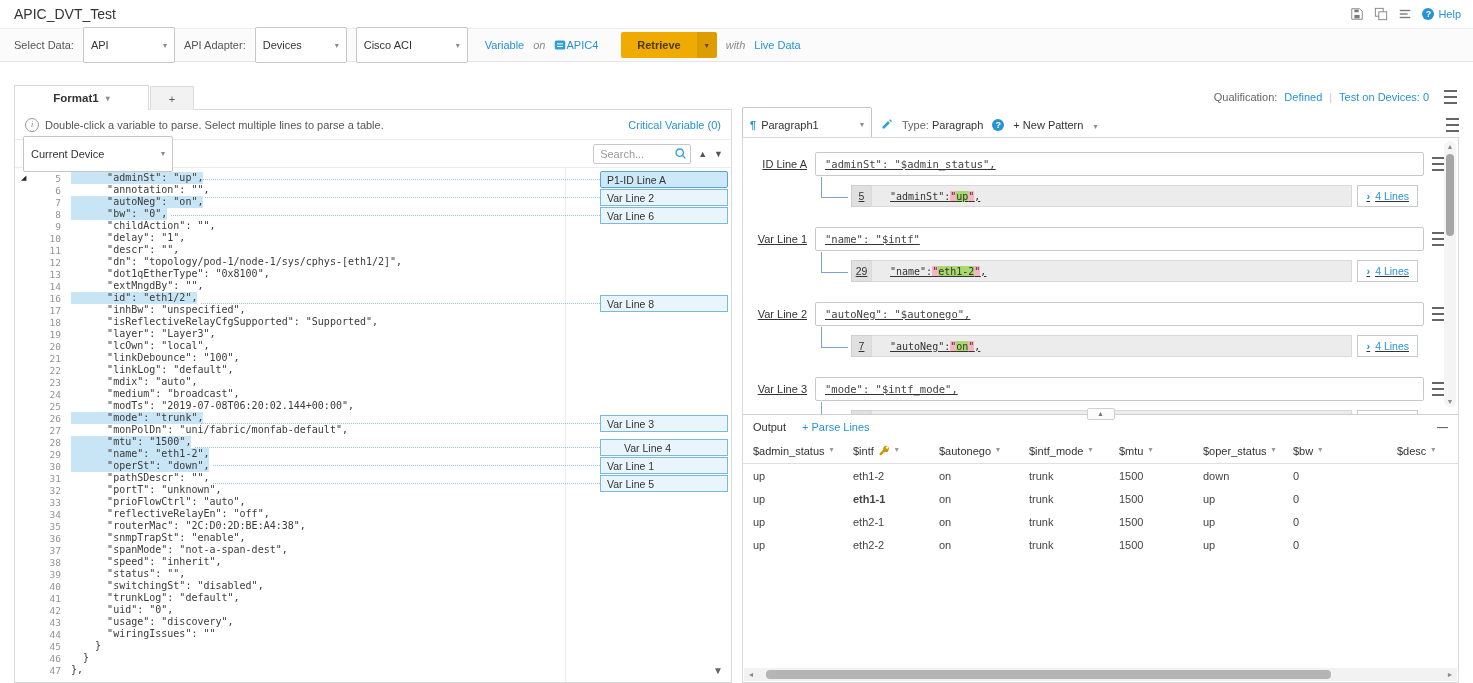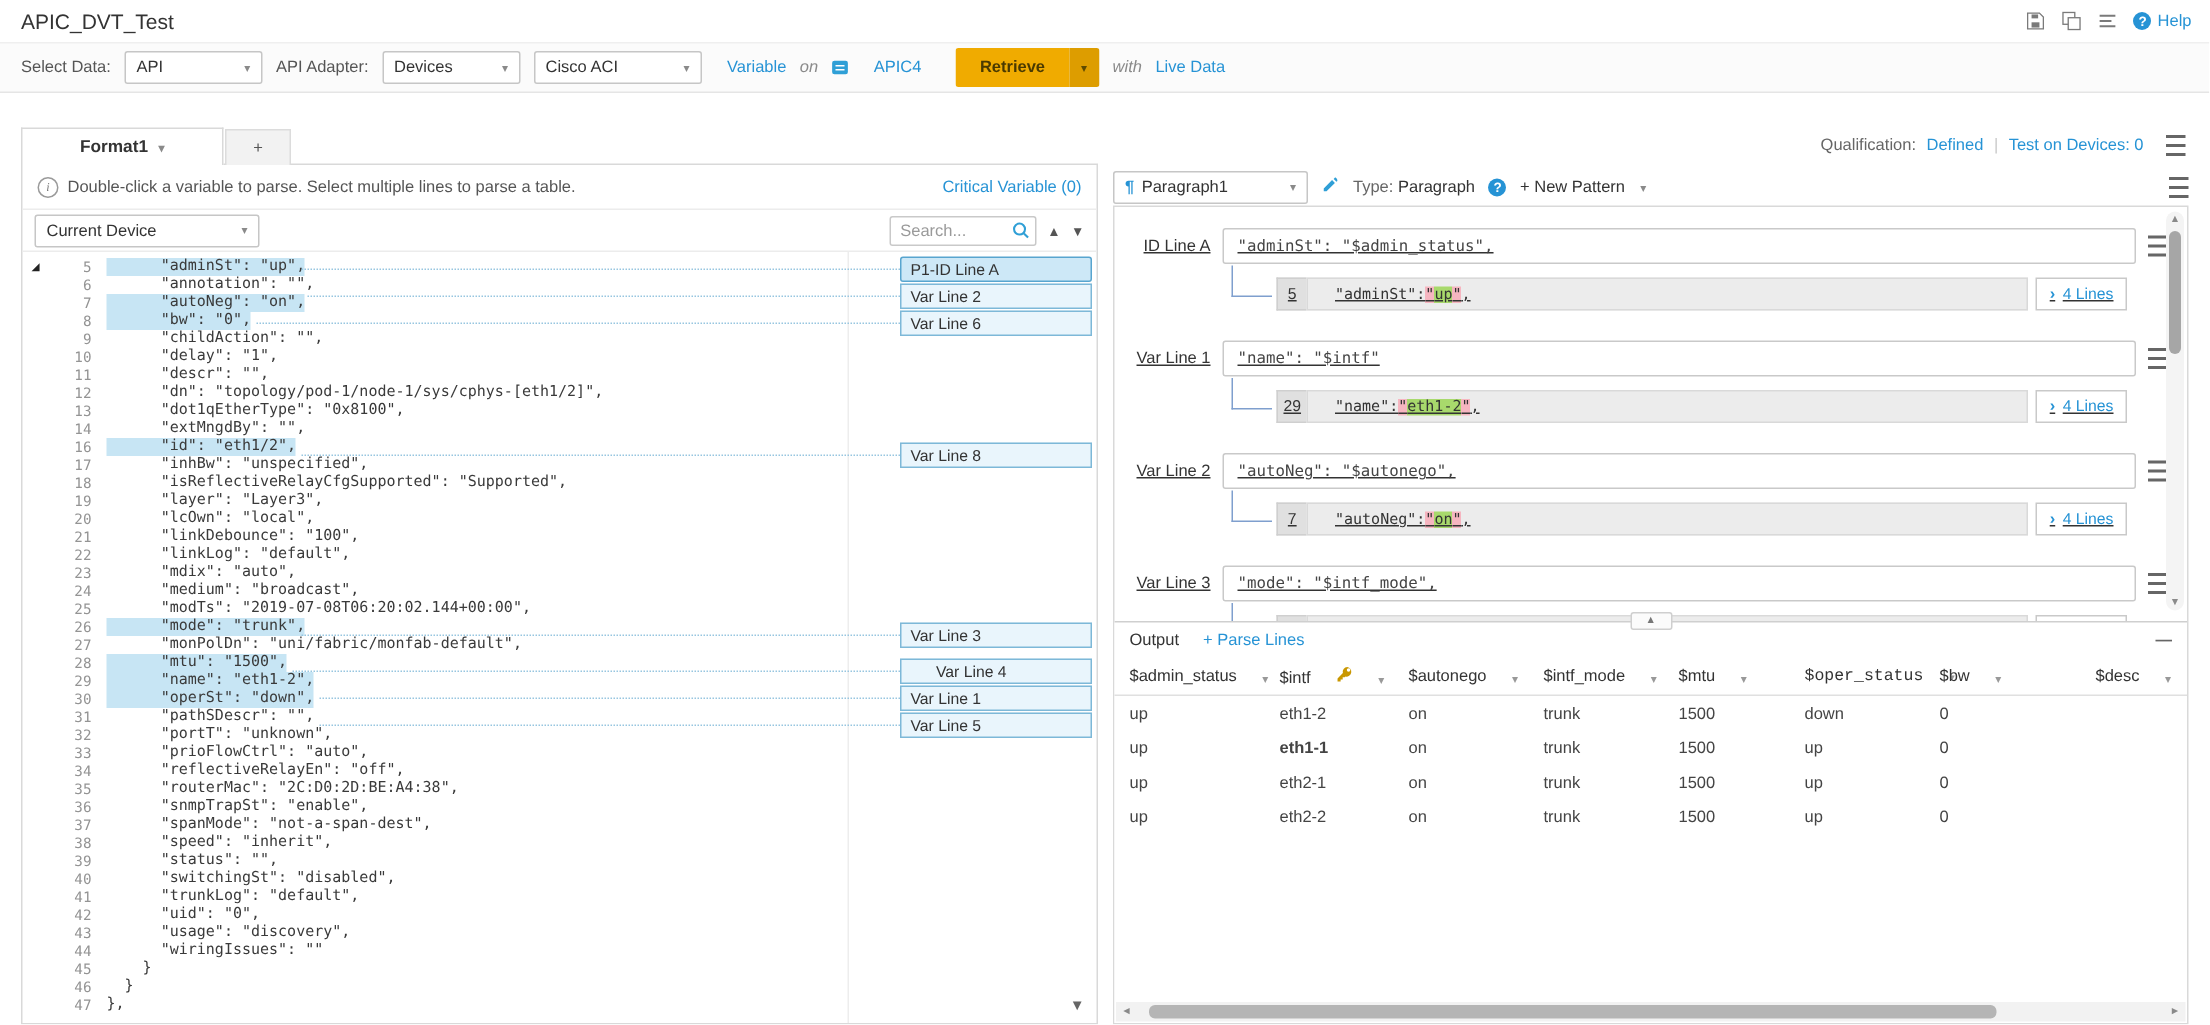--- a/index.html
+++ b/index.html
@@ -17,23 +17,23 @@
   .header-actions{position:absolute;right:12px;top:0;height:28px;display:flex;align-items:center;gap:10px;}
   .hicon{display:inline-flex;align-items:center;cursor:pointer;}
   .help-link{display:inline-flex;align-items:center;gap:4px;color:#2693d5;cursor:pointer;}
   .help-circle{width:12px;height:12px;border-radius:50%;background:#2693d5;color:#fff;font-size:9px;font-weight:bold;
                display:inline-flex;align-items:center;justify-content:center;}
   
   .toolbar{position:absolute;top:28px;left:0;right:0;height:34px;background:#fbfbfb;
            border-top:1px solid #efefef;border-bottom:1px solid #e5e5e5;display:flex;align-items:center;
            padding-left:14px;gap:9px;box-sizing:border-box;}
   .tlabel{color:#555;}
-  .sel{display:inline-flex;align-items:center;justify-content:space-between;height:22px;border:1px solid #c6c6c6;
+  .sel{display:inline-flex;align-items:center;justify-content:space-between;height:36px;border:1px solid #c6c6c6;
        background:#fff;border-radius:2px;padding:0 7px;color:#333;box-sizing:border-box;cursor:pointer;}
-  .devlink{display:inline-flex;align-items:center;gap:16px;}
+  .devlink{display:inline-flex;align-items:center;gap:0;}
   .retrieve{display:flex;height:26px;border-radius:2px;overflow:hidden;margin-left:14px;cursor:pointer;}
   .rmain{background:#f0ab00;color:#4a3a00;font-weight:bold;display:flex;align-items:center;padding:0 16px;}
   .rseg{background:#dd9d00;width:20px;display:flex;align-items:center;justify-content:center;color:#5d4a00;font-size:8px;}
   
   .tab-active{position:absolute;top:85px;left:14px;width:135px;height:25px;background:#fff;z-index:3;
               border:1px solid #d9d9d9;border-bottom:none;display:flex;align-items:center;justify-content:center;
               font-weight:bold;font-size:11.5px;cursor:pointer;box-sizing:border-box;}
   .tab-add{position:absolute;top:86px;left:150px;width:44px;height:24px;background:#f2f2f2;z-index:3;
            border:1px solid #dcdcdc;border-bottom:none;display:flex;align-items:center;justify-content:center;
            color:#555;cursor:pointer;box-sizing:border-box;}
@@ -104,21 +104,21 @@
   .v-thumb{position:absolute;top:13px;left:2px;width:8px;height:82px;background:#a6a6a6;border-radius:4px;cursor:grab;}
   
   .output{position:absolute;left:0;right:0;bottom:0;top:276px;background:#fff;border-top:1px solid #cfcfcf;}
   .output-handle{position:absolute;top:-7px;left:calc(50% - 14px);width:28px;height:12px;background:#fbfbfb;
                  border:1px solid #cfcfcf;border-radius:2px;font-size:7px;line-height:10px;text-align:center;
                  color:#777;cursor:pointer;box-sizing:border-box;}
   .output-header{height:24px;display:flex;align-items:center;padding:0 10px;gap:16px;}
   .output-title{color:#333;}
   .minimize{margin-left:auto;color:#666;cursor:pointer;font-weight:bold;}
   .grid-header{display:flex;align-items:center;height:24px;border-bottom:1px solid #e0e0e0;padding-left:10px;}
-  .gcell{display:flex;align-items:flex-end;gap:17px;box-sizing:border-box;flex:none;color:#333;cursor:pointer;}
+  .gcell{display:flex;align-items:flex-start;gap:5px;box-sizing:border-box;flex:none;color:#333;cursor:pointer;}
   .gcaret{color:#999;font-size:8px;}
   .grid-row{display:flex;align-items:center;height:23px;padding-left:10px;}
   .rcell{flex:none;color:#444;box-sizing:border-box;}
   .h-scroll{position:absolute;left:1px;right:1px;bottom:1px;height:13px;background:#f2f2f2;display:flex;align-items:center;}
   .h-arrow{width:14px;text-align:center;font-size:7px;color:#8a8a8a;cursor:pointer;}
   .h-track{flex:1;position:relative;height:100%;}
   .h-thumb{position:absolute;left:8px;top:2px;height:9px;width:565px;background:#b5b5b5;border-radius:4px;cursor:grab;}
 </style>
 </head>
 <body>
@@ -577,21 +577,21 @@
             <span class="gcaret">▾</span>
           </div>
           <div class="gcell" style="width: 90px;">
             <span>$intf_mode</span>
             <span class="gcaret">▾</span>
           </div>
           <div class="gcell" style="width: 84px;">
             <span>$mtu</span>
             <span class="gcaret">▾</span>
           </div>
-          <div class="gcell" style="width: 90px; font-family: Liberation Mono, monospace;">
+          <div class="gcell" style="width: 90px;">
             <span>$oper_status</span>
             <span class="gcaret">▾</span>
           </div>
           <div class="gcell" style="width: 104px;">
             <span>$bw</span>
             <span class="gcaret">▾</span>
           </div>
           <div class="gcell" style="width: 60px;">
             <span>$desc</span>
             <span class="gcaret">▾</span>

